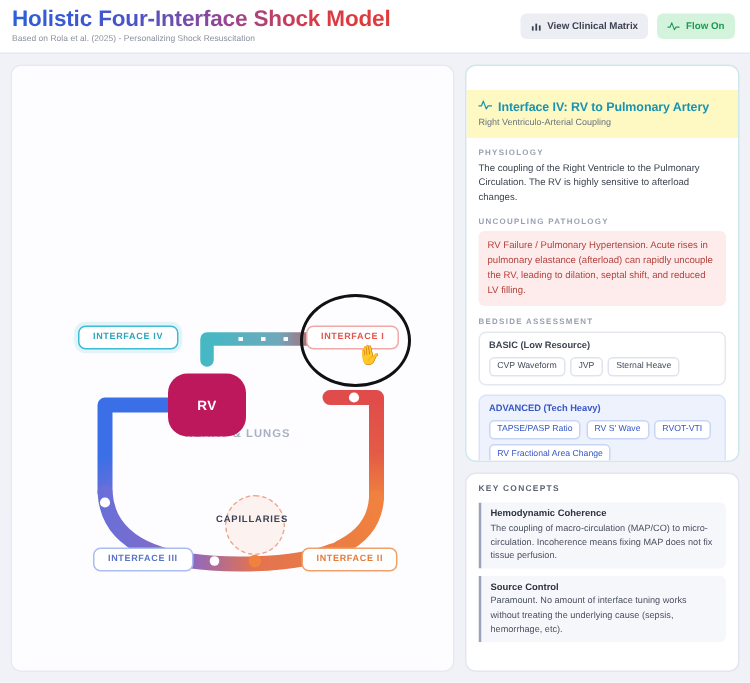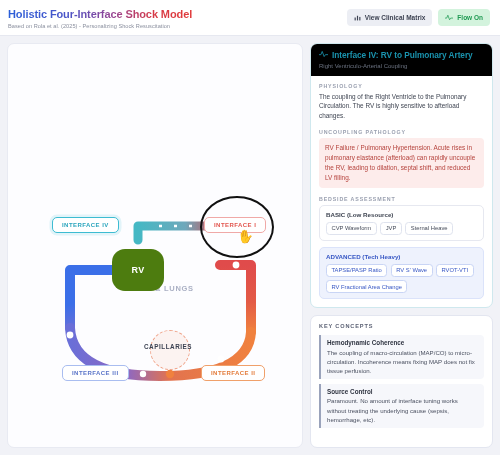--- a/index.html
+++ b/index.html
@@ -14,21 +14,21 @@
   
   .header {
     height: 36px;
     background: #ffffff;
     border-bottom: 1px solid #e6e8f0;
     display: flex; align-items: center;
     padding: 0 10px 0 8px;
   }
   .header-titles { flex: 1; line-height: 1.05; }
   .app-title {
-    font-size: 11px; font-weight: bold; letter-spacing: -0.1px;
+    font-size: 15px; font-weight: bold; letter-spacing: -0.1px;
     background: linear-gradient(90deg,#2b5fd9 0%, #4a54c8 32%, #9a4590 58%, #d83a45 80%, #e03a3a 100%);
     -webkit-background-clip: text; background-clip: text;
     -webkit-text-fill-color: transparent; color: #2b5fd9;
     display: inline-block;
   }
   .app-subtitle { font-size: 5.6px; color: #8a8f9e; margin-top: 1.5px; letter-spacing: 0.05px; }
   .header-actions { display: flex; align-items: center; gap: 6px; }
   .btn {
     display: flex; align-items: center; gap: 4px;
     height: 17px; padding: 0 7px;
@@ -66,21 +66,21 @@
   .chip-ii  { left: 193px; top: 321px; border-color: #f0a06a; color: #e37b3a; }
   .chip-iii { left: 54px;  top: 321px; border-color: #a9bdf0; color: #5a74c8; }
   .chip-iv  { left: 44px;  top: 173px; border-color: #3dbcd2; color: #2aa5bd;
               box-shadow: 0 0 0 2.5px rgba(61,188,210,0.14); }
 
   .chamber {
     position: absolute; border-radius: 13px;
     display: flex; align-items: center; justify-content: center;
     color: #ffffff; font-size: 9px; font-weight: bold; letter-spacing: 0.3px;
   }
-  .chamber-rv { left: 104px; top: 205px; width: 52px; height: 42px; background: #4d7c0f; }
+  .chamber-rv { left: 104px; top: 205px; width: 52px; height: 42px; background: #be185d; }
   .chamber-lv { left: 166px; top: 205px; width: 52px; height: 42px; background: #ef8480; }
 
   .label-heart {
     position: absolute; left: 115px; top: 240px;
     font-size: 7.5px; font-weight: bold; letter-spacing: 0.7px; color: #aab0c4;
   }
   .label-cap {
     position: absolute; left: 136px; top: 299px;
     font-size: 6.3px; font-weight: bold; letter-spacing: 0.55px; color: #3a4050;
   }
@@ -103,21 +103,21 @@
   svg.flowmap { position: absolute; left: 0; top: 0; }
 
   
   .right-col { flex: 1; display: flex; flex-direction: column; gap: 7px; min-width: 0; }
 
   .panel {
     background: #ffffff; border: 1px solid #e3e6f0;
     border-radius: 7px; overflow: hidden;
   }
   .detail-panel { flex: 0 0 265px; border-color: #cfe8ee; display: flex; flex-direction: column; }
-  .detail-head { background: #000000; padding: 6px 8px 7px 8px; }
+  .detail-head { background: #fef9c3; padding: 6px 8px 7px 8px; margin-top: 16px; }
   .detail-title {
     display: flex; align-items: center; gap: 4px;
     font-size: 8.3px; font-weight: bold; color: #1a93ae; letter-spacing: -0.05px;
   }
   .detail-sub { font-size: 6px; color: #6b7280; margin-top: 2.5px; margin-left: 0px; }
   .detail-body { padding: 7px 8px 6px 8px; overflow: hidden; }
 
   .sect-label {
     font-size: 5.3px; font-weight: bold; letter-spacing: 0.85px;
     color: #9aa0b0; margin-bottom: 3px;

